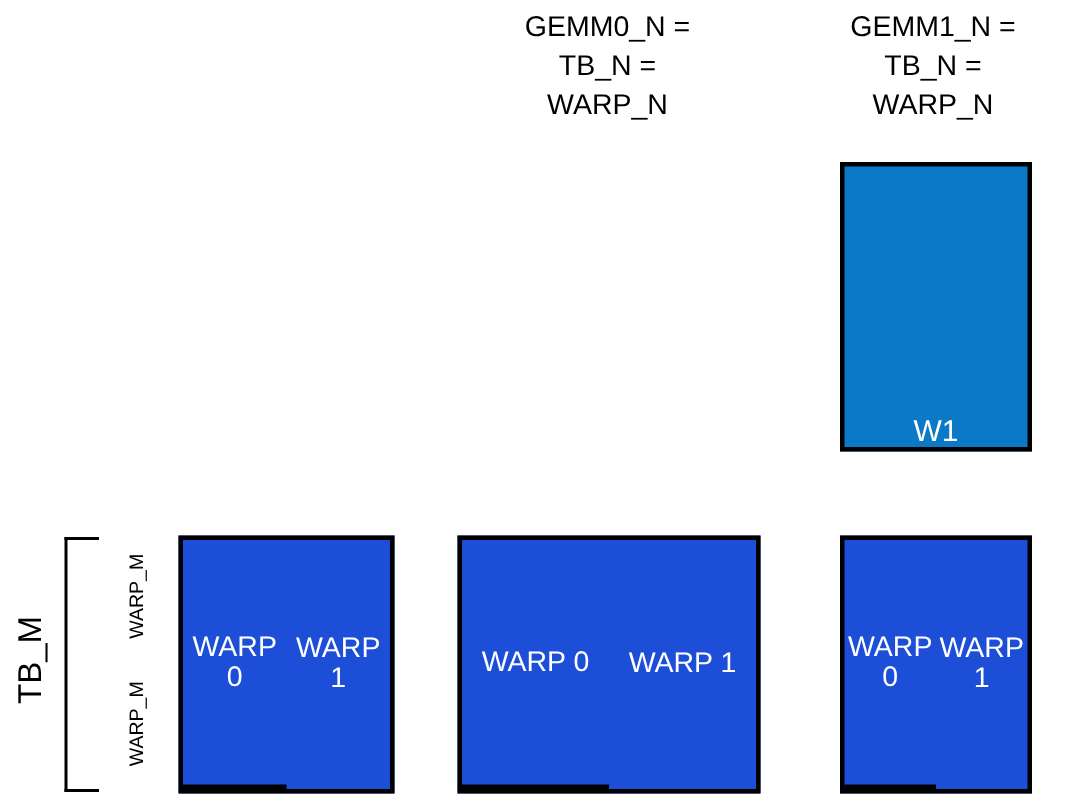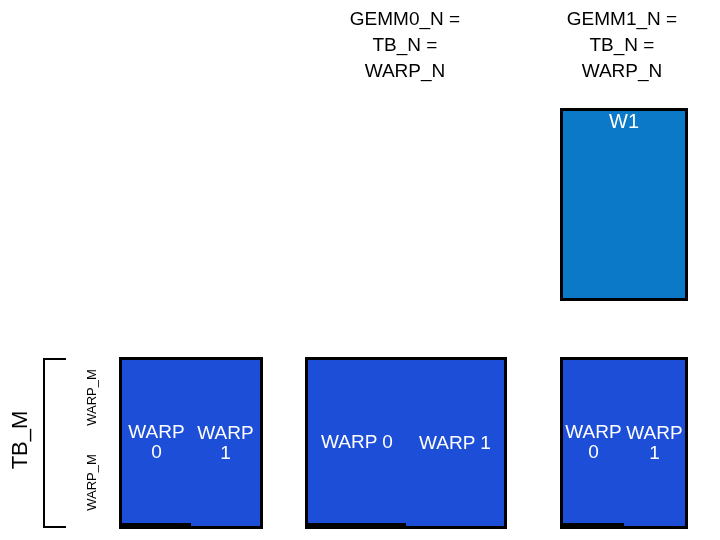--- a/index.html
+++ b/index.html
@@ -32,21 +32,21 @@
   }
   #header-gemm0 { left: 305px; top: 6px; width: 200px; }
   #header-gemm1 { left: 522px; top: 6px; width: 200px; }
 
   
   .box {
     position: absolute;
     box-sizing: border-box;
     border: 3px solid #000000;
     display: flex;
-    align-items: flex-start;
+    align-items: flex-end;
     justify-content: center;
   }
   .box-label {
     color: #ffffff;
     font-size: 20px;
     line-height: 20px;
     text-align: center;
     user-select: none;
   }
 

